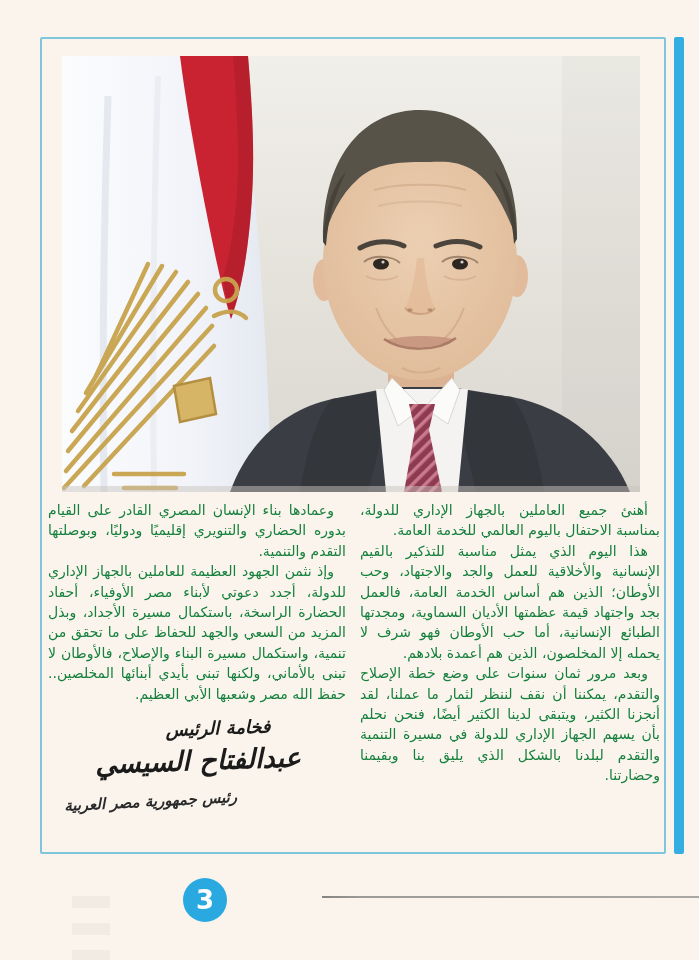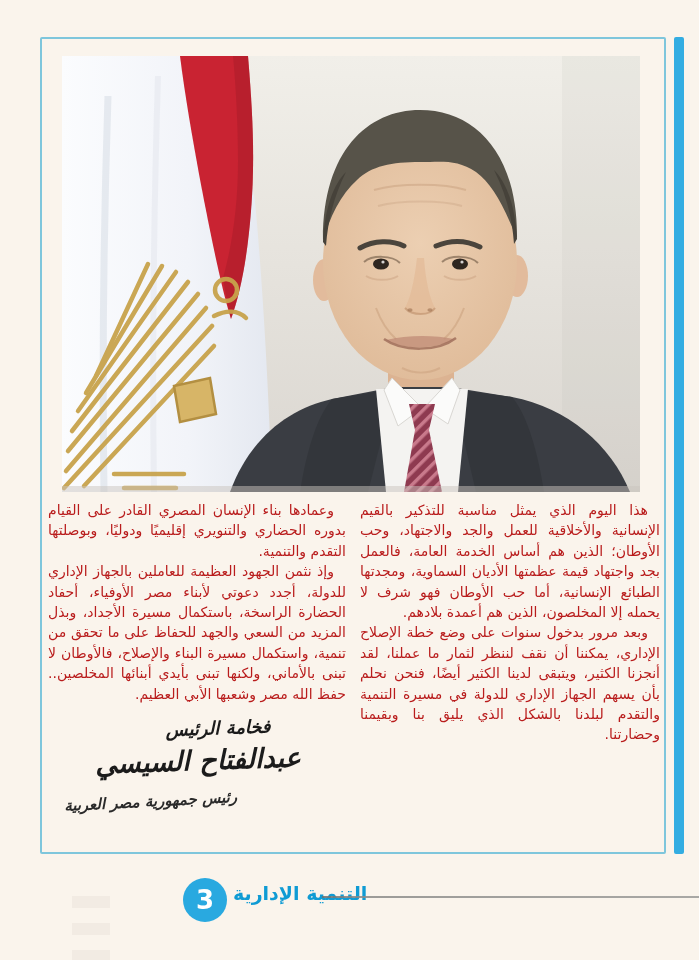--- a/index.html
+++ b/index.html
@@ -28,21 +28,21 @@
     position:absolute;left:62px;top:56px;width:578px;height:436px;
     overflow:hidden;
   }
   .photo svg{display:block;}
 
   
   .col{
     position:absolute;top:500px;
     direction:rtl;
     text-align:justify;
-    color:#b91c1c;
+    color:#15803d;
     font-size:14px;line-height:20.4px;
   }
   .col-right{left:360px;width:300px;}
   .col-left{left:48px;width:298px;}
   .col p{margin:0;text-indent:12px;}
 
   
   .signature{
     position:absolute;left:48px;top:718px;width:300px;
     direction:rtl;text-align:center;color:#1b1b1b;
@@ -199,38 +199,38 @@
         <path d="M322,283 C340,296 376,296 394,282" stroke="#9c6a57" stroke-width="2.5" fill="none" opacity="0.8"></path>
 
         <path d="M340,312 C352,318 366,318 378,312" stroke="#b98b66" stroke-width="2" fill="none" opacity="0.3"></path>
       </g>
 
       <rect x="0" y="430" width="578" height="6" fill="#c9c4bd" opacity="0.5"></rect>
     </svg>
   </div>
 
   <div class="col col-right">
+    <p>أهنئ جميع العاملين بالجهاز الإداري للدولة، بمناسبة الاحتفال باليوم العالمي للخدمة العامة.</p>
     <p>هذا اليوم الذي يمثل مناسبة للتذكير بالقيم الإنسانية والأخلاقية للعمل والجد والاجتهاد، وحب الأوطان؛ الذين هم أساس الخدمة العامة، فالعمل بجد واجتهاد قيمة عظمتها الأديان السماوية، ومجدتها الطبائع الإنسانية، أما حب الأوطان فهو شرف لا يحمله إلا المخلصون، الذين هم أعمدة بلادهم.</p>
-    <p>وبعد مرور بدخول سنوات على وضع خطة الإصلاح الإداري، يمكننا أن نقف لننظر لثمار ما عملنا، لقد أنجزنا الكثير، ويتبقى لدينا الكثير أيضًا، فنحن نحلم بأن يسهم الجهاز الإداري للدولة في مسيرة التنمية والتقدم لبلدنا بالشكل الذي يليق بنا وبقيمنا وحضارتنا.</p>
+    <p>وبعد مرور ثمان سنوات على وضع خطة الإصلاح والتقدم، يمكننا أن نقف لننظر لثمار ما عملنا، لقد أنجزنا الكثير، ويتبقى لدينا الكثير أيضًا، فنحن نحلم بأن يسهم الجهاز الإداري للدولة في مسيرة التنمية والتقدم لبلدنا بالشكل الذي يليق بنا وبقيمنا وحضارتنا.</p>
   </div>
 
   <div class="col col-left">
     <p>وعمادها بناء الإنسان المصري القادر على القيام بدوره الحضاري والتنويري إقليميًا ودوليًا، وبوصلتها التقدم والتنمية.</p>
     <p>وإذ نثمن الجهود العظيمة للعاملين بالجهاز الإداري للدولة، أجدد دعوتي لأبناء مصر الأوفياء، أحفاد الحضارة الراسخة، باستكمال مسيرة الأجداد، وبذل المزيد من السعي والجهد للحفاظ على ما تحقق من تنمية، واستكمال مسيرة البناء والإصلاح، فالأوطان لا تبنى بالأماني، ولكنها تبنى بأيدي أبنائها المخلصين.. حفظ الله مصر وشعبها الأبي العظيم.</p>
   </div>
 
   <div class="signature">
     <div class="sig-title">فخامة الرئيس</div>
     <div class="sig-name">عبدالفتاح السيسي</div>
     <div class="sig-role">رئيس جمهورية مصر العربية</div>
   </div>
 
   <div class="page-badge">
     <span>3</span>
   </div>
-  <div class="magazine-title">التنمية الإدارية</div>
   <div class="footer-rule"></div>
 
   <div class="ghost g1"></div>
   <div class="ghost g2"></div>
   <div class="ghost g3"></div>
 
 </div>
 
 </body></html>

